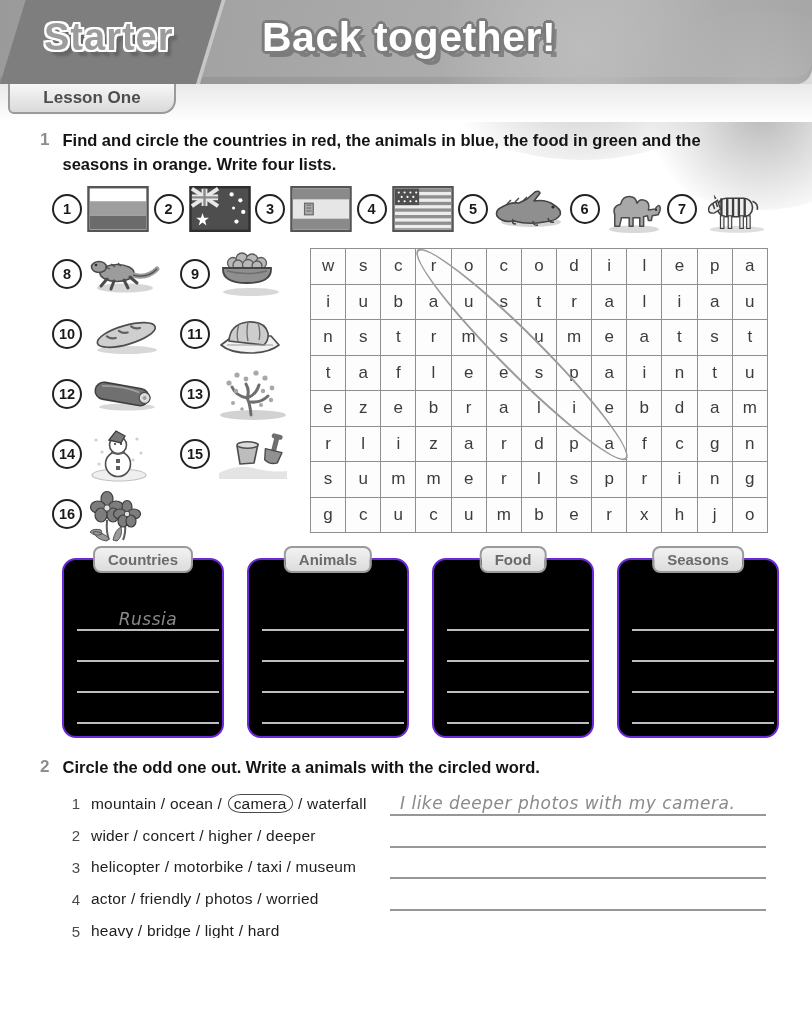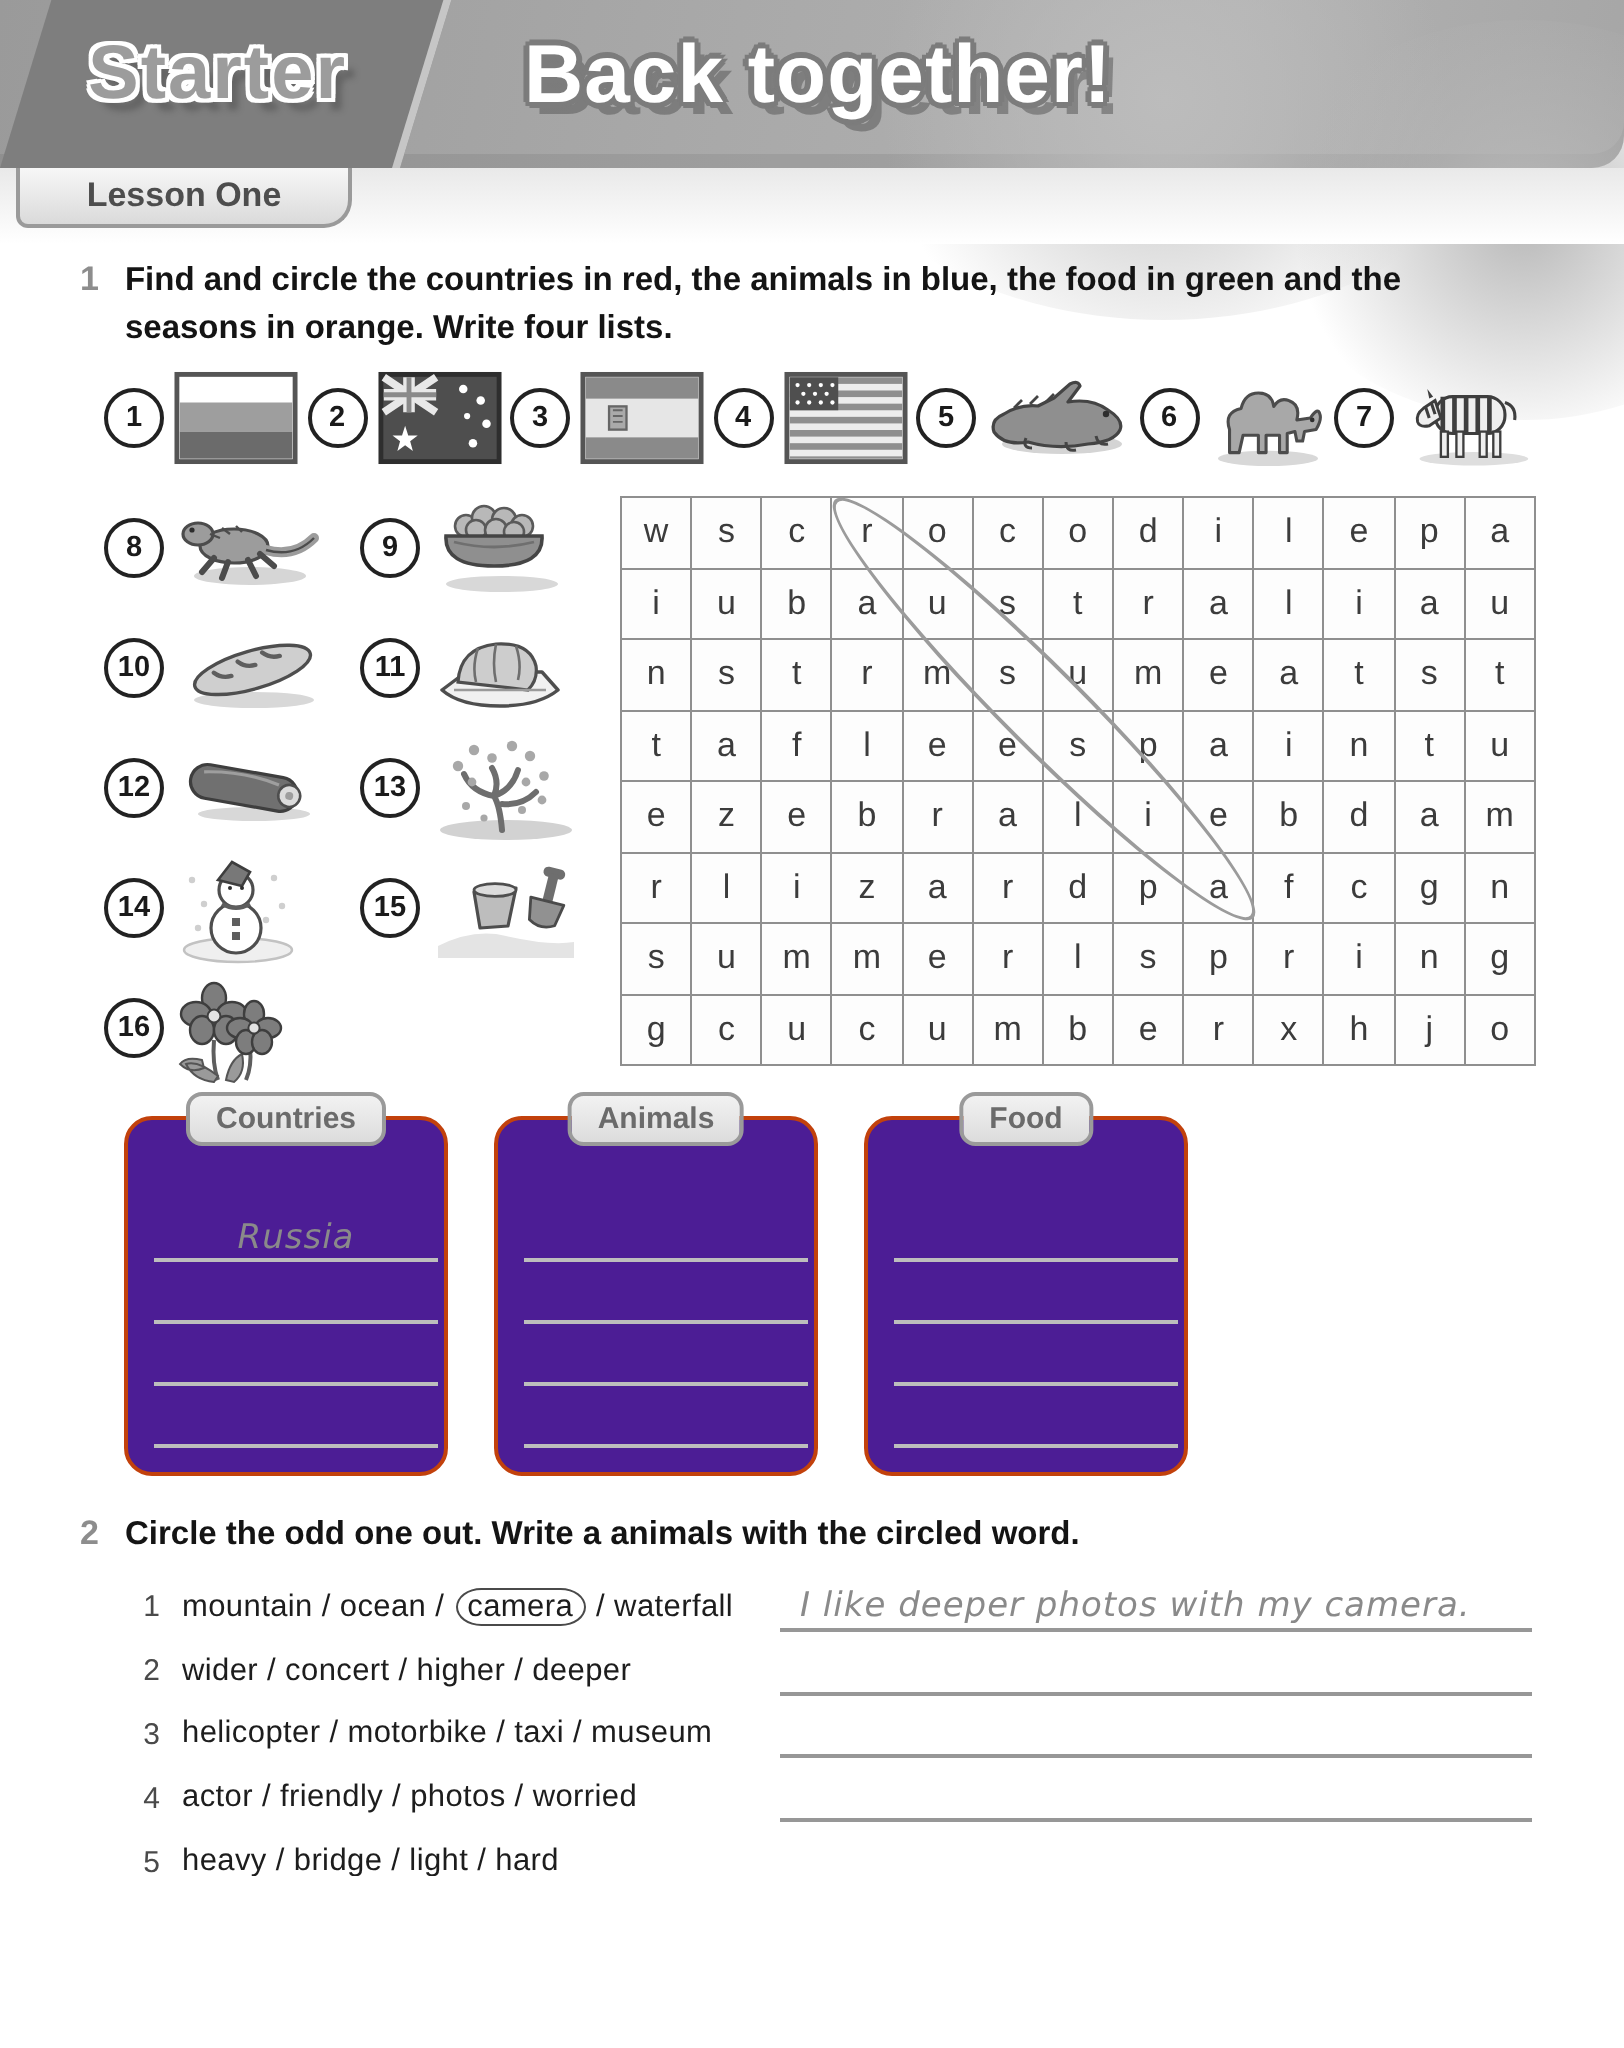--- a/index.html
+++ b/index.html
@@ -53,22 +53,22 @@
   
   .wordsearch-wrap{position:absolute;left:310px;top:248px;width:458px;height:285px;}
   table.ws{border-collapse:collapse;table-layout:fixed;width:458px;height:285px;background:#fdfdfd;}
   table.ws td{border:1px solid #8f8f8f;text-align:center;vertical-align:middle;
               font-size:17px;color:#3c3c3c;padding:0;}
   .ws-oval{position:absolute;left:64px;top:86px;width:292px;height:37px;border:2px solid #9b9b9b;
            border-radius:50%;transform:rotate(45deg);pointer-events:none;}
 
   
   .lists-row{position:absolute;left:62px;top:558px;display:flex;gap:23px;}
-  .list-box{position:relative;width:158px;height:176px;border:2px solid #c2410c;border-radius:14px;
-            background:#4c1d95;}
+  .list-box{position:relative;width:158px;height:176px;border:2px solid #6d28d9;border-radius:14px;
+            background:#000000;}
   .list-tab{position:absolute;top:-14px;left:50%;transform:translateX(-50%);
             background:linear-gradient(#f2f2f2,#dcdcdc);border:2px solid #9a9a9a;border-radius:8px;
             padding:3px 13px;font-weight:bold;font-size:15px;color:#6b6b6b;white-space:nowrap;}
   .list-lines{padding:40px 3px 0 13px;}
   .list-line{height:29px;border-bottom:2px solid #bdbdbd;display:flex;align-items:flex-end;
              justify-content:center;}
   .handwriting{font-family:"DejaVu Sans",sans-serif;font-style:italic;color:#8a8a8a;
                font-size:17px;letter-spacing:.5px;}
 
   
@@ -531,20 +531,29 @@
       </div>
       <div class="list-box">
         <div class="list-tab">Food</div>
         <div class="list-lines">
           <div class="list-line"></div>
           <div class="list-line"></div>
           <div class="list-line"></div>
           <div class="list-line"></div>
         </div>
       </div>
+      <div class="list-box">
+        <div class="list-tab">Seasons</div>
+        <div class="list-lines">
+          <div class="list-line"></div>
+          <div class="list-line"></div>
+          <div class="list-line"></div>
+          <div class="list-line"></div>
+        </div>
+      </div>
     </div>
 
   <div class="ex-head" style="top:756px;">
     <span class="ex-num">2</span>
     <span class="ex-text">Circle the odd one out. Write a animals with the circled word.</span>
   </div>
   <div class="odd-list">
       <div class="odd-row">
         <span class="odd-num">1</span>
         <span class="odd-words">mountain / ocean / <span class="circled">camera</span> / waterfall</span>

